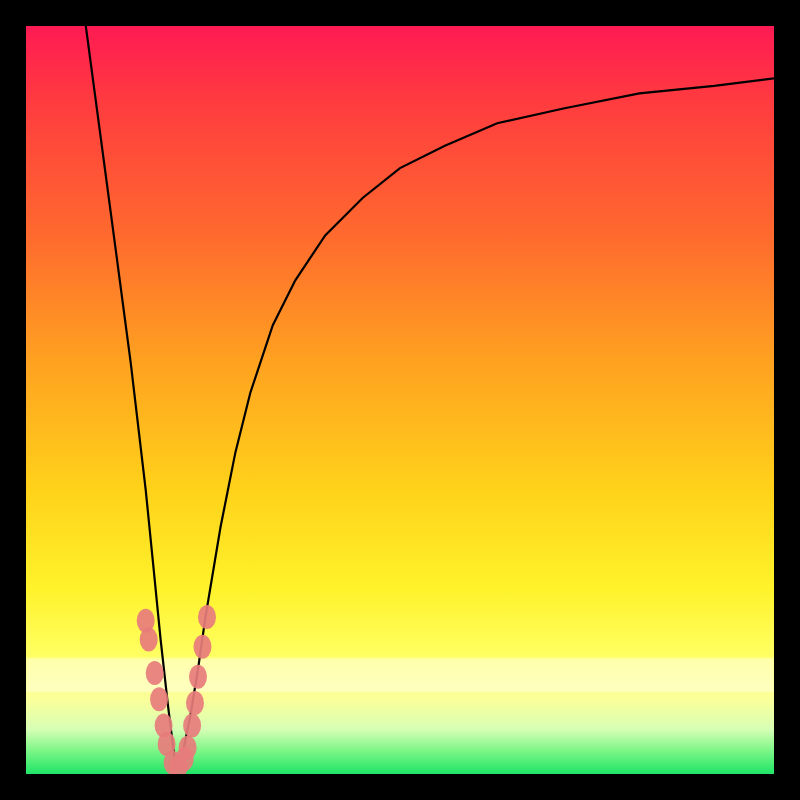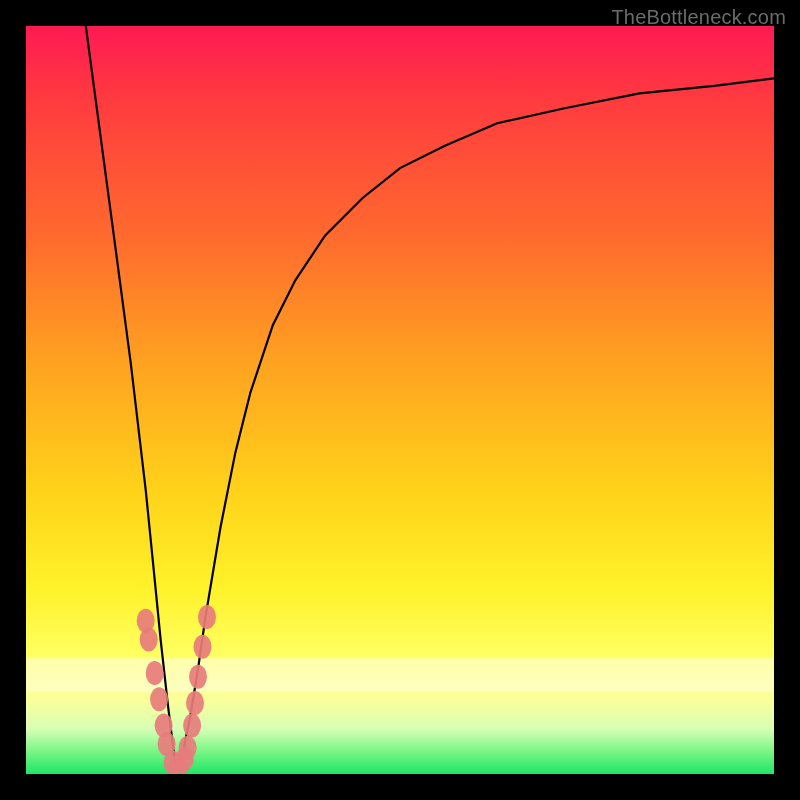--- a/index.html
+++ b/index.html
@@ -92,14 +92,13 @@
           <ellipse cx="158.6" cy="733.0" rx="9" ry="12" class="marker"></ellipse>
           <ellipse cx="161.6" cy="721.8" rx="9" ry="12" class="marker"></ellipse>
           <ellipse cx="166.1" cy="699.4" rx="9" ry="12" class="marker"></ellipse>
           <ellipse cx="169.0" cy="676.9" rx="9" ry="12" class="marker"></ellipse>
           <ellipse cx="172.0" cy="650.8" rx="9" ry="12" class="marker"></ellipse>
           <ellipse cx="176.5" cy="620.8" rx="9" ry="12" class="marker"></ellipse>
           <ellipse cx="181.0" cy="590.9" rx="9" ry="12" class="marker"></ellipse>
         </g>
     </svg>
   </div>
-  <div class="watermark">TheBottleneck.com</div>
 </div>
 
 </body></html>

